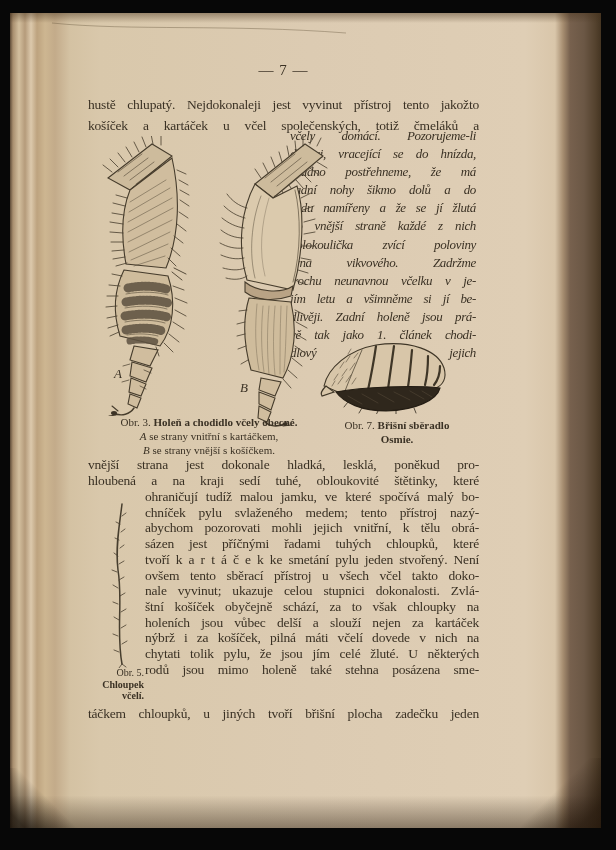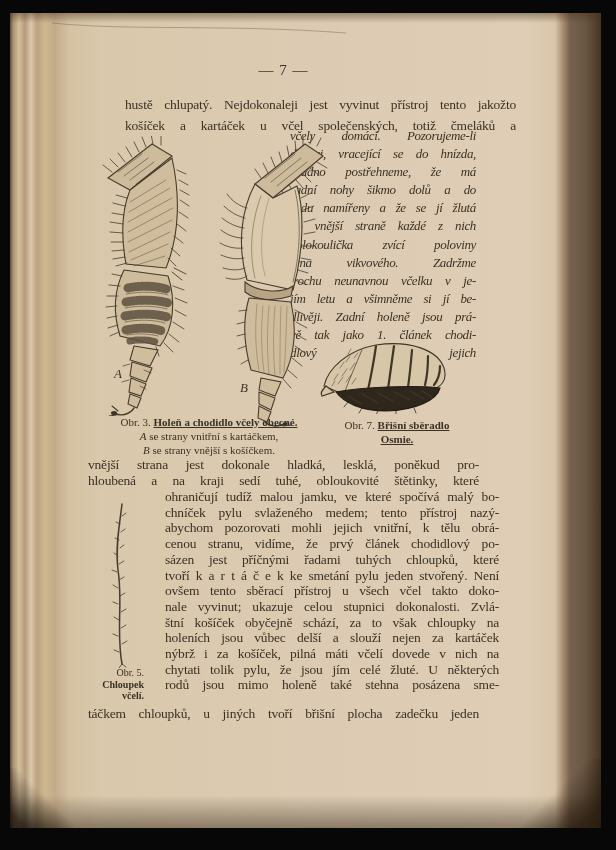--- a/index.html
+++ b/index.html
@@ -22,21 +22,21 @@
   .ink{color:#3a3124;}
   .pageno{font-size:15px;letter-spacing:1px;text-align:center;}
   .body-block{font-size:13.5px;letter-spacing:-0.2px;}
   .body-block .ln{text-align:justify;text-align-last:justify;}
   .lh21 .ln{line-height:21px;}
   .lh16 .ln{line-height:15.7px;}
   .rightcol{font-size:13px;letter-spacing:-0.35px;font-style:italic;}
   .rightcol .ln{line-height:18.1px;text-align:justify;text-align-last:justify;}
   .cap{font-size:11px;line-height:14px;text-align:center;}
   .cap4{font-size:11px;line-height:13.5px;text-align:center;}
-  .cap-b{font-weight:bold;text-decoration:underline;}
+  .cap-b{font-weight:bold;}
   .cap-i{font-style:italic;}
   .mlabel{font-size:10px;line-height:11.5px;text-align:right;}
   .mlabel .b{font-weight:bold;}
   .figlabel{font-style:italic;font-size:13px;}
   svg{display:block;}
 </style>
 </head>
 <body>
 
 <div class="scan">
@@ -44,21 +44,21 @@
   <div class="abs vshade"></div>
   <div class="abs corner-bl"></div>
   <div class="abs corner-br"></div>
 
   <svg class="abs" style="left:50px;top:15px;" width="300" height="24" viewBox="0 0 300 24">
     <path d="M2 8 C80 16 180 9 296 18" fill="none" stroke="rgba(100,84,60,.40)" stroke-width="1"></path>
   </svg>
 
   <div class="abs ink pageno" style="left:88px;top:62px;width:391px;">— 7 —</div>
 
-  <div class="abs ink body-block lh21" style="left:88px;top:94px;width:391px;margin-left:37px;">
+  <div class="abs ink body-block lh21" style="left:88px;top:94px;width:391px;">
       <div class="ln">hustě chlupatý. Nejdokonaleji jest vyvinut přístroj tento jakožto</div>
       <div class="ln">košíček a kartáček u včel společenských, totiž čmeláků a</div>
     </div>
 
   <div class="abs ink rightcol" style="left:290px;top:127px;width:186px;">
       <div class="ln">včely domácí. Pozorujeme-li</div>
       <div class="ln">dělnici, vracející se do hnízda,</div>
       <div class="ln">snadno postřehneme, že má</div>
       <div class="ln">zadní nohy šikmo dolů a do</div>
       <div class="ln">zadu namířeny a že se jí žlutá</div>
@@ -347,25 +347,24 @@
         <path d="M16 164 l-3 4"></path>
     </g>
   </svg>
 
   <div class="abs ink mlabel" style="left:88px;top:667px;width:56px;">
     <div>Obr. 5.</div>
     <div class="b">Chloupek</div>
     <div class="b">včelí.</div>
   </div>
 
-  <div class="abs ink body-block lh16" style="left:145px;top:489px;width:334px;margin-left:20px;">
+  <div class="abs ink body-block lh16" style="left:145px;top:489px;width:334px;">
       <div class="ln">ohraničují tudíž malou jamku, ve které spočívá malý bo-</div>
       <div class="ln">chníček pylu svlaženého medem; tento přístroj nazý-</div>
       <div class="ln">abychom pozorovati mohli jejich vnitřní, k tělu obrá-</div>
-      <div class="ln">cenou stranu, vidíme, že prvý článek chodidlový po-</div>
       <div class="ln">sázen jest příčnými řadami tuhých chloupků, které</div>
       <div class="ln">tvoří k a r t á č e k ke smetání pylu jeden stvořený. Není</div>
       <div class="ln">ovšem tento sběrací přístroj u všech včel takto doko-</div>
       <div class="ln">nale vyvinut; ukazuje celou stupnici dokonalosti. Zvlá-</div>
       <div class="ln">štní košíček obyčejně schází, za to však chloupky na</div>
       <div class="ln">holeních jsou vůbec delší a slouží nejen za kartáček</div>
       <div class="ln">nýbrž i za košíček, pilná máti včelí dovede v nich na</div>
       <div class="ln">chytati tolik pylu, že jsou jím celé žluté. U některých</div>
       <div class="ln">rodů jsou mimo holeně také stehna posázena sme-</div>
     </div>

